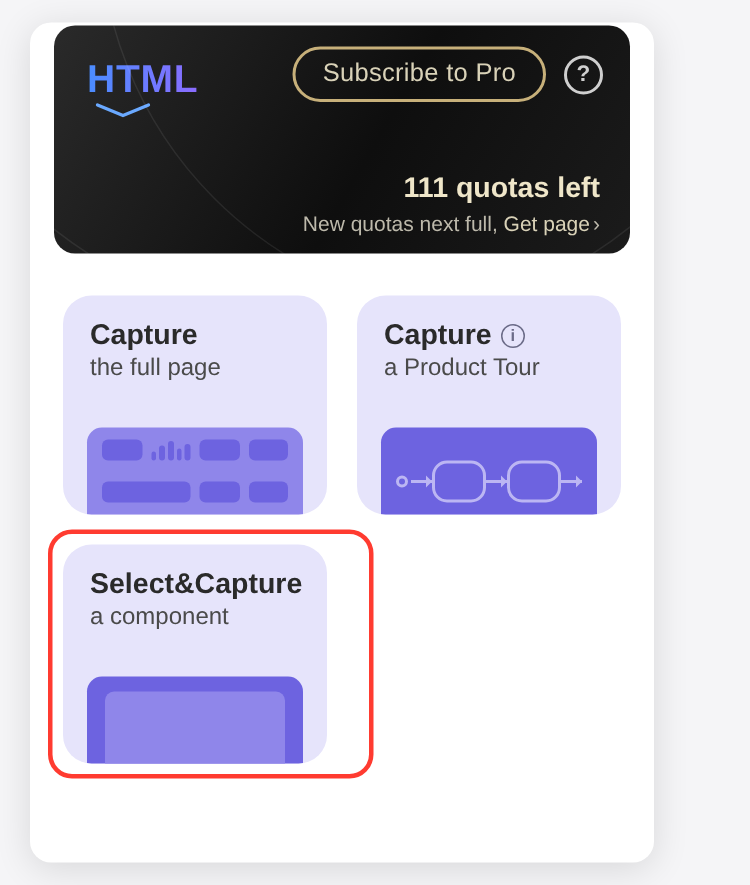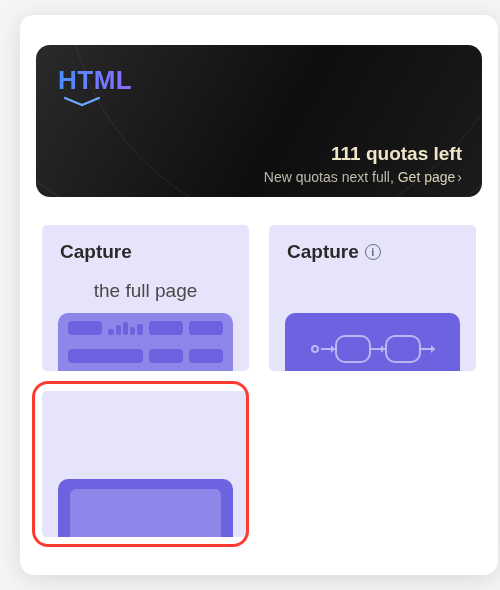--- a/index.html
+++ b/index.html
@@ -10,22 +10,22 @@
     --dark:#1a1a1a;
     --gold:#c7b07a;
     --gold-text:#d9d2b8;
     --grad-html1:#4a8dff;
     --grad-html2:#8b6cff;
     --highlight:#ff3b30;
   }
   *{box-sizing:border-box;font-family:-apple-system,Segoe UI,Helvetica,Arial,sans-serif;}
   body{margin:0;background:#f5f5f7;width:500px;height:590px;}
   .panel{
-    width:478px;height:560px;margin:15px 0 0 20px;background:var(--bg);
-    border-radius:14px;box-shadow:0 4px 24px rgba(0,0,0,.12);padding:30px 16px;
+    width:416px;height:560px;margin:15px 0 0 20px;background:var(--bg);
+    border-radius:14px;box-shadow:0 4px 24px rgba(0,0,0,.12);padding:2px 16px;
   }
   
   .hero{
     position:relative;height:152px;border-radius:14px;background:linear-gradient(120deg,#2a2a2a,#0e0e0e 55%,#1b1b1b);
     overflow:hidden;color:#fff;padding:14px 18px 12px 22px;
   }
   .hero::before,.hero::after{
     content:"";position:absolute;border:1px solid rgba(255,255,255,.08);border-radius:50%;
   }
   .hero::before{width:620px;height:620px;left:-120px;top:-420px;}
@@ -53,25 +53,25 @@
   .quota{position:absolute;right:20px;bottom:12px;text-align:right;}
   .quota .n{color:#efe6c9;font-size:19px;font-weight:700;}
   .quota .sub{color:#bdb9ab;font-size:14px;margin-top:4px;}
   .quota .more{color:#d9d2b8;}
   .chev{font-size:14px;margin-left:2px;}
   
   .grid{
     margin-top:28px;display:grid;grid-template-columns:repeat(2,1fr);gap:20px;padding:0 6px;
   }
   .card{
-    position:relative;background:var(--card-bg);border-radius:5px;height:146px;
-    padding:16px 18px 0;overflow:hidden;cursor:pointer;text-align:center;
+    position:relative;background:var(--card-bg);border-radius:19px;height:146px;
+    padding:16px 18px 0;overflow:hidden;cursor:pointer;
   }
   .card .title{font-size:19px;font-weight:600;color:#2a2a2a;display:flex;align-items:center;gap:6px;}
-  .card .subtitle{font-size:19px;color:#4a4a4a;margin-top:17px;}
+  .card .subtitle{font-size:16px;color:#4a4a4a;margin-top:2px;}
   .info-ic{width:16px;height:16px;border:1.5px solid #6b6b88;color:#6b6b88;border-radius:50%;
     display:inline-flex;align-items:center;justify-content:center;font-size:11px;font-weight:700;}
   .art{
     position:absolute;left:16px;right:16px;bottom:-8px;height:66px;border-radius:10px 10px 0 0;
     background:var(--card-art);
   }
   
   .dash{display:grid;grid-template-columns:repeat(4,1fr);gap:6px;padding:8px 10px;}
   .dash div{background:var(--card-deep);border-radius:4px;height:14px;}
   .dash .wide{grid-column:span 2;}
@@ -98,20 +98,24 @@
 
     <div class="hero">
       <div class="brand">
         <div class="html">HTML</div>
         <div class="arrow">
           <svg width="42" height="14" viewBox="0 0 42 14">
             <path d="M4 3 L21 10 L38 3" fill="none" stroke="#6aa9ff" stroke-width="2.2" stroke-linecap="round"></path>
           </svg>
         </div>
       </div>
+      <div class="hero-top">
+        <button class="subscribe">Subscribe to Pro</button>
+        <div class="help">?</div>
+      </div>
       <div class="quota">
         <div class="n">111 quotas left</div>
         <div class="sub">
           <span>New quotas next full, </span><span class="more">Get page</span><span class="chev">›</span>
         </div>
       </div>
     </div>
 
     <div class="grid">
 
@@ -133,31 +137,34 @@
             <div></div>
             <div></div>
         </div>
       </div>
 
       <div class="card">
         <div class="title">
           <span>Capture</span>
           <span class="info-ic">i</span>
         </div>
+        <div class="subtitle">a Product Tour</div>
         <div class="art flow">
           <span class="dot"></span>
             <span class="link"></span>
           <span class="node"></span>
             <span class="link"></span>
           <span class="node"></span>
             <span class="link"></span>
         </div>
       </div>
 
       <div class="card" id="card-comp">
+        <div class="title">Select&amp;Capture</div>
+        <div class="subtitle">a component</div>
         <div class="art" style="background:var(--card-deep);">
           <div style="position:absolute;left:12px;right:12px;top:10px;bottom:0;border-radius:6px 6px 0 0;background:var(--card-art);"></div>
         </div>
       </div>
 
     </div>
 
     <div class="hl" id="hl" style="left: -4px; top: 336px; width: 217px; height: 166px;"></div>
 
   </div>

